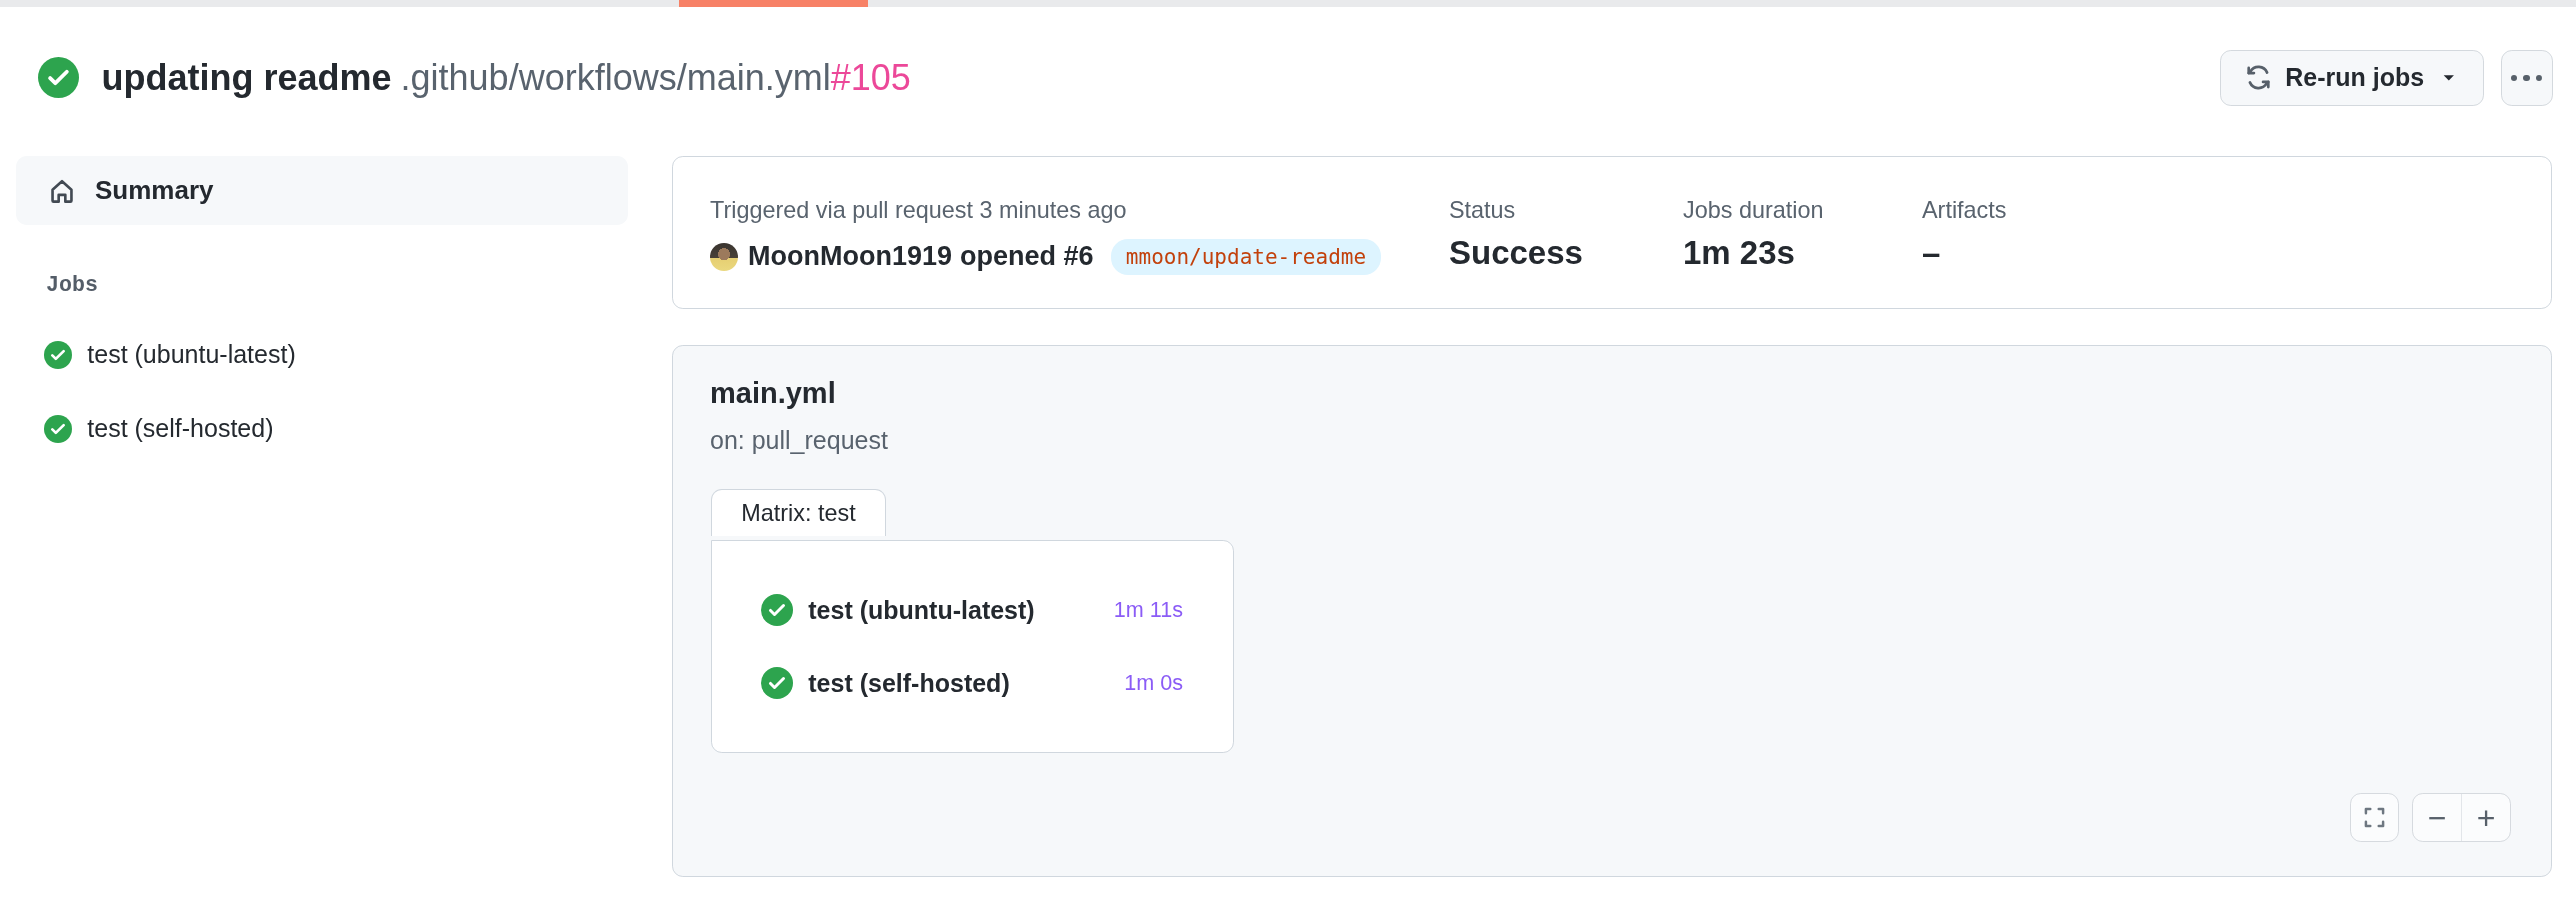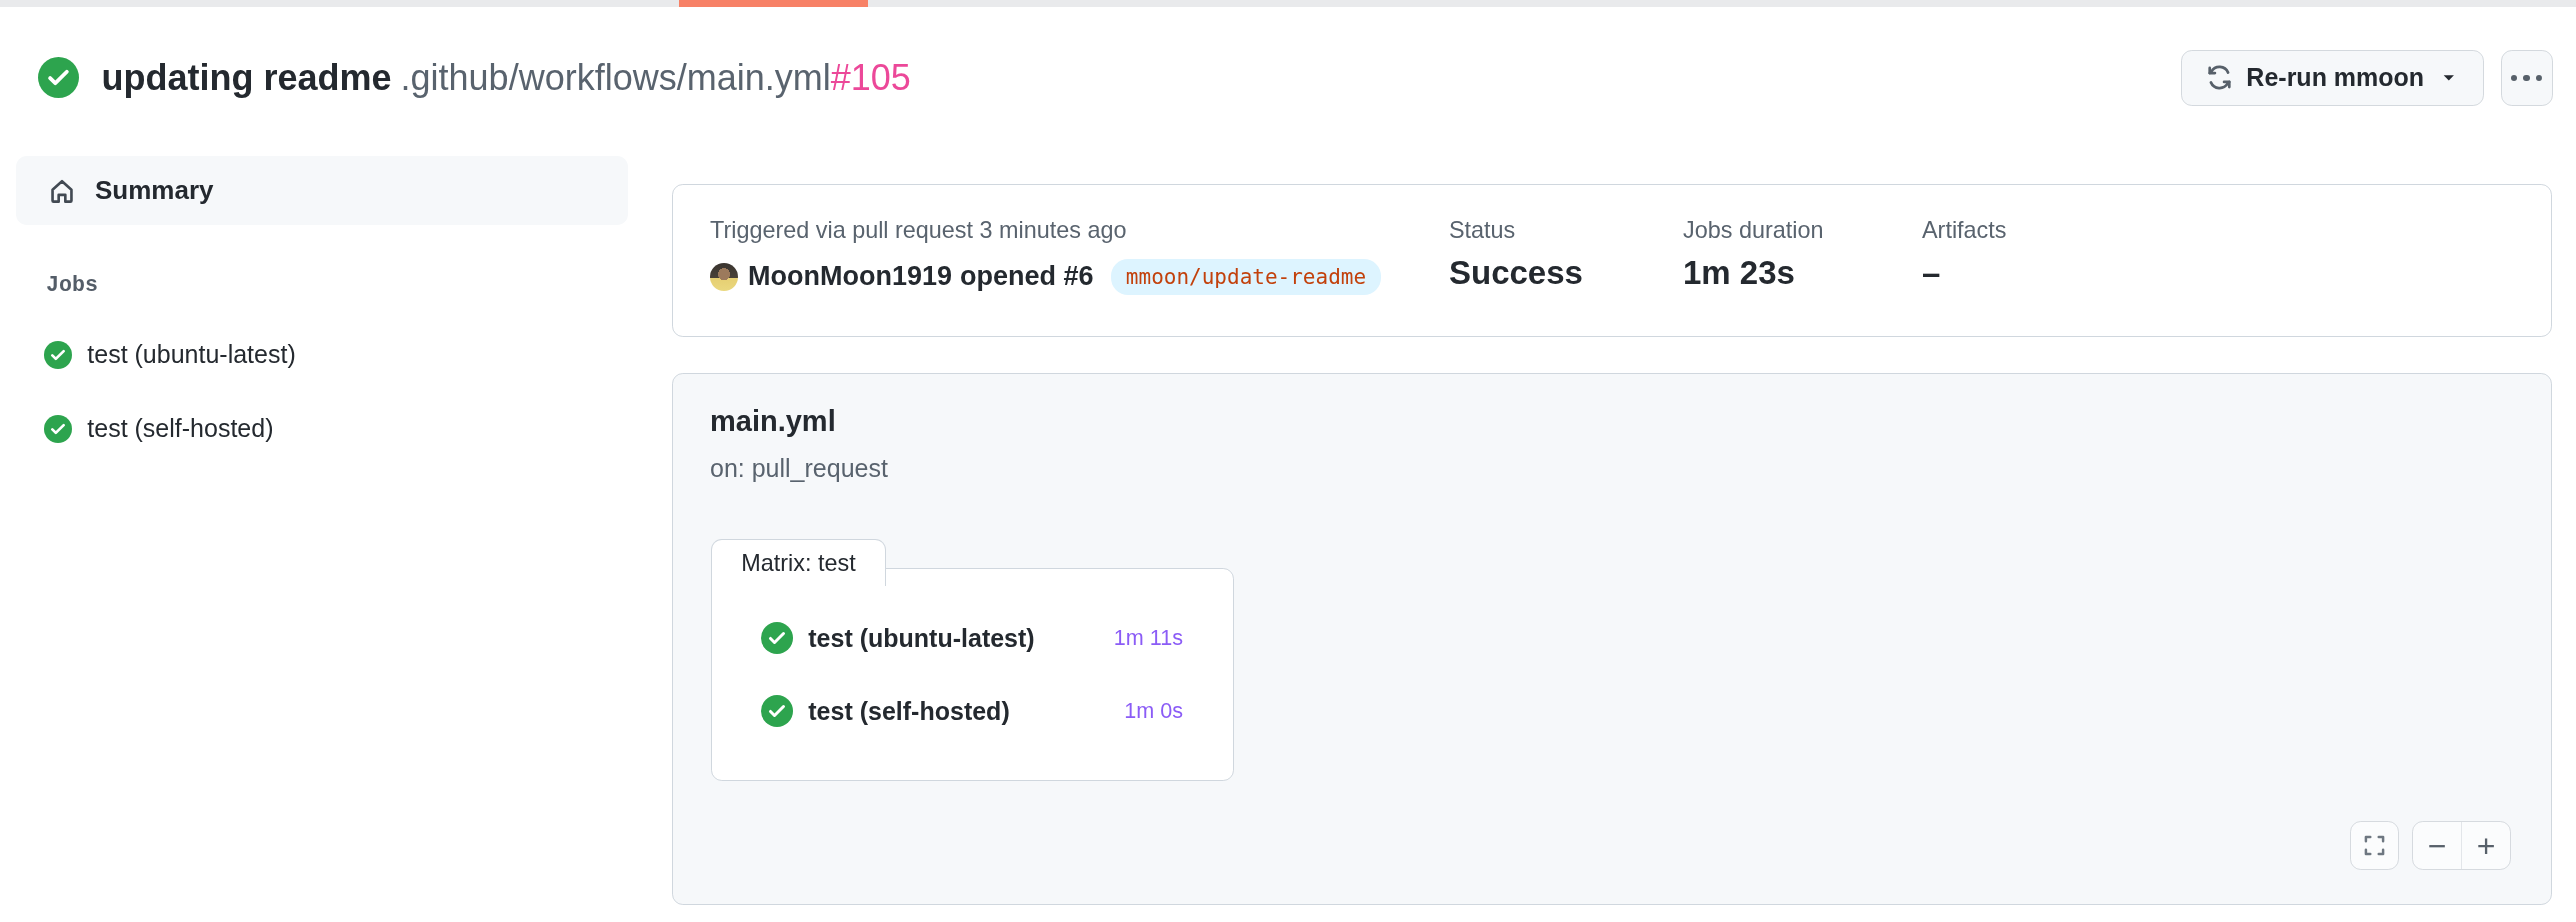--- a/index.html
+++ b/index.html
@@ -35,21 +35,21 @@
   .job-list{margin-top:36px;}
   .job-item{display:flex;align-items:center;gap:15.3px;padding-left:28px;height:43px;margin-bottom:31px;cursor:pointer;}
   .job-item .lbl{font-size:25px;color:#24292f;line-height:31px;}
   .check-sm{width:28px;height:28px;flex:0 0 28px;}
 
   
   .main{position:absolute;left:672px;top:156px;width:1880px;}
   .card{background:#ffffff;border:1.8px solid #d0d7de;border-radius:10.8px;box-sizing:border-box;}
 
   
-  .summary-card{height:153px;display:flex;padding:32px 0 0 37px;margin-top:28px;}
+  .summary-card{height:153px;display:flex;padding:40px 0 0 37px;}
   .trigger-col{width:739px;}
   .trigger-line{font-size:23.4px;line-height:27px;color:#59636e;}
   .actor-line{margin-top:12.6px;display:flex;align-items:center;height:40px;}
   .avatar{width:28px;height:28px;border-radius:50%;flex:0 0 28px;
     background:
       radial-gradient(circle at 50% 40%, #9c7a5c 0 27%, rgba(0,0,0,0) 28%),
       linear-gradient(180deg,#39342f 0%,#494138 54%,#e6cf72 55%,#ead87f 100%);
   }
   .actor-line .who{margin-left:10px;font-size:27px;font-weight:600;color:#24292f;white-space:nowrap;}
   .actor-line .act{margin-left:8px;font-size:27px;font-weight:600;color:#24292f;white-space:nowrap;}
@@ -58,21 +58,21 @@
     font-family:"DejaVu Sans Mono",monospace;font-size:21px;cursor:pointer;white-space:nowrap;}
   .stat-col{width:234px;}
   .stat-col + .stat-col{width:239px;}
   .stat-label{font-size:23.4px;line-height:27px;color:#59636e;}
   .stat-value{margin-top:11.7px;font-size:33px;line-height:34px;font-weight:700;color:#24292f;}
 
   
   .workflow-card{margin-top:36px;height:532px;background:#f6f8fa;position:relative;}
   .wf-name{position:absolute;left:37px;top:29px;font-size:29px;line-height:36px;font-weight:700;color:#24292f;}
   .wf-on{position:absolute;left:37px;top:79px;font-size:25px;line-height:31px;color:#59636e;}
-  .matrix-tab{position:absolute;left:38px;top:165px;width:175px;height:47px;background:#ffffff;
+  .matrix-tab{position:absolute;left:38px;top:143px;width:175px;height:47px;background:#ffffff;
     border:1.8px solid #d0d7de;border-bottom:none;border-radius:10.8px 10.8px 0 0;z-index:2;
     display:flex;align-items:center;justify-content:center;box-sizing:border-box;}
   .matrix-tab .lbl{font-size:23.4px;color:#24292f;font-weight:500;}
   .matrix-card{position:absolute;left:38px;top:194px;width:523px;height:213px;background:#ffffff;
     border:1.8px solid #d0d7de;border-radius:0 10.8px 10.8px 10.8px;z-index:1;box-sizing:border-box;
     display:flex;flex-direction:column;justify-content:center;gap:41px;padding:0 50px 0 49px;}
   .matrix-row{display:flex;align-items:center;cursor:pointer;}
   .check-md{width:32px;height:32px;flex:0 0 32px;}
   .matrix-row .lbl{margin-left:15.3px;font-size:25px;font-weight:600;color:#24292f;white-space:nowrap;}
   .matrix-row .dur{margin-left:auto;font-size:21.6px;color:#8b5cf6;white-space:nowrap;}
@@ -100,21 +100,21 @@
     <span>updating readme</span><span class="path">.github/workflows/main.yml</span><span class="num">#105</span>
   </div>
   <div class="header-spacer"></div>
   <div class="btn rerun-btn">
     <svg width="27" height="27" viewBox="0 0 16 16" fill="none" stroke="#57606a" stroke-width="1.6" stroke-linecap="round" stroke-linejoin="round">
       <path d="M13.1 5.1A5.6 5.6 0 0 0 3.2 4.4l-1 1"></path>
       <path d="M2.2 2.3v3.1h3.1"></path>
       <path d="M2.9 10.9a5.6 5.6 0 0 0 9.9.7l1-1"></path>
       <path d="M13.8 13.7v-3.1h-3.1"></path>
     </svg>
-    <span class="lbl">Re-run mmoon</span>
+    <span class="lbl">Re-run jobs</span>
     <svg width="21.6" height="21.6" viewBox="0 0 16 16">
         <path d="M4.2 6.2l3.8 3.8 3.8-3.8Z" fill="#24292f"></path>
       </svg>
   </div>
   <div class="btn kebab-btn">
     <i></i>
       <i></i>
       <i></i>
   </div>
 </div>

